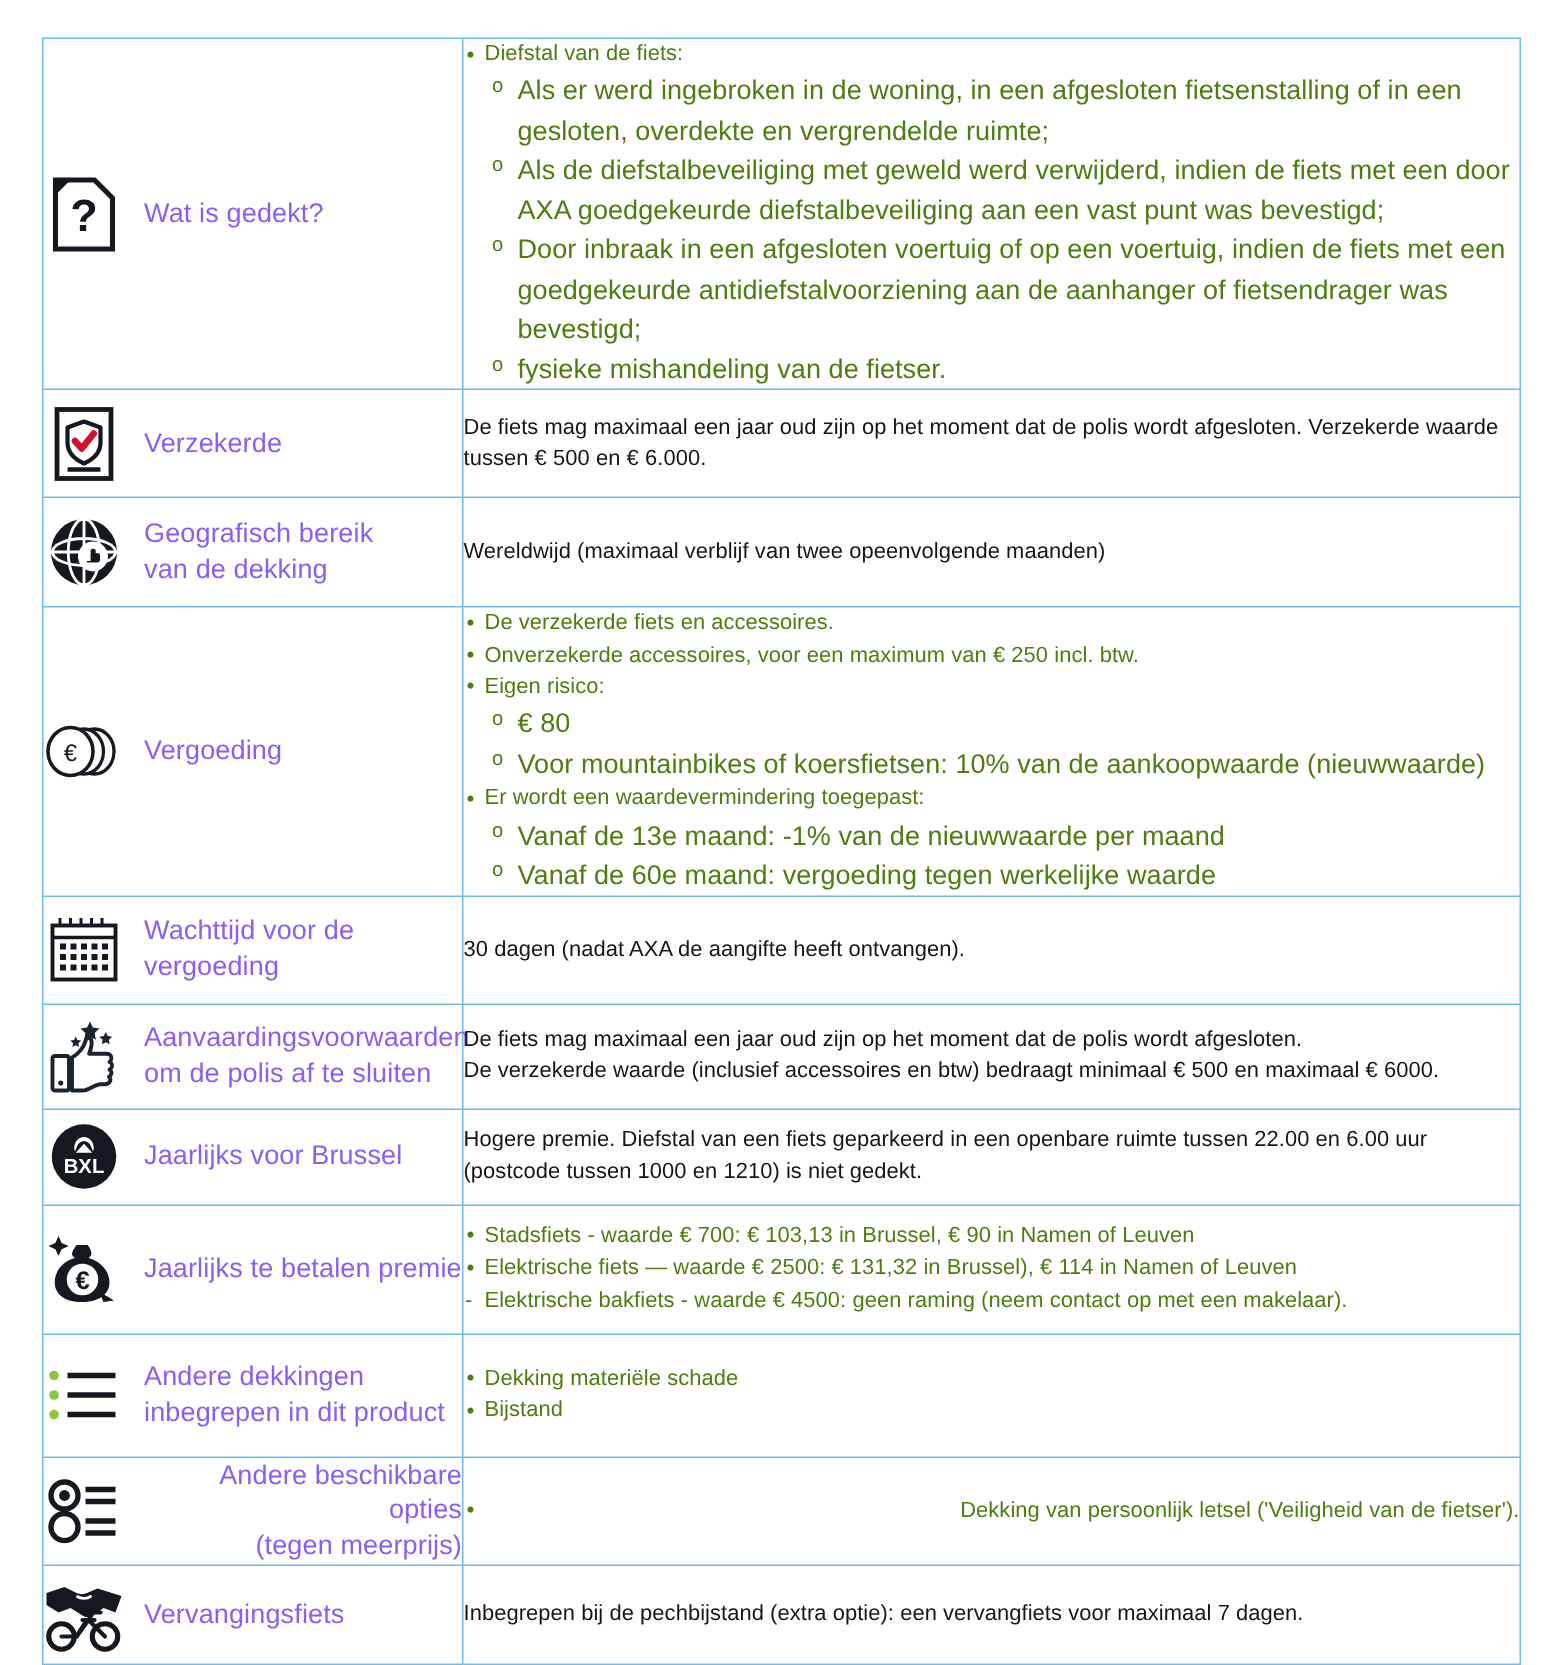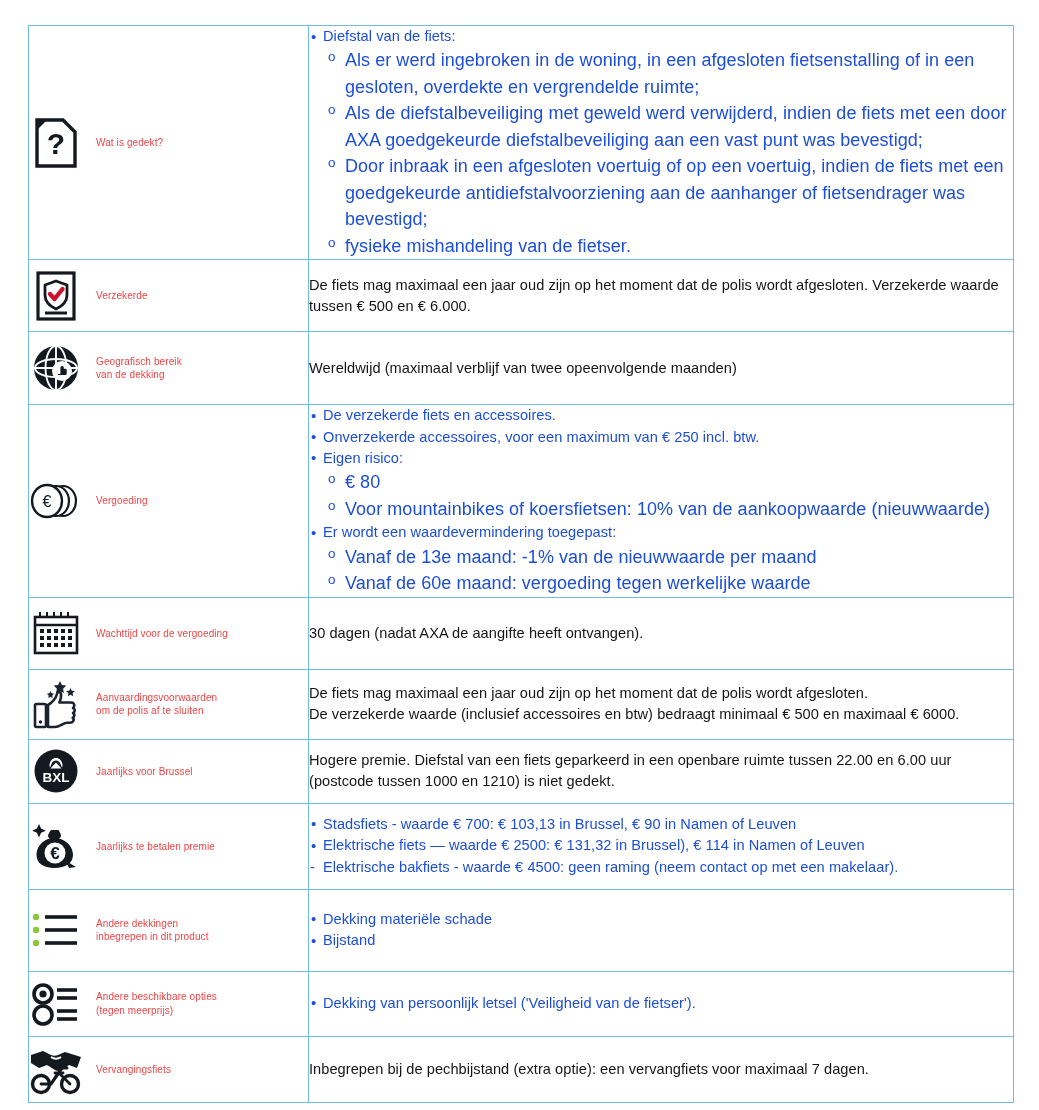--- a/index.html
+++ b/index.html
@@ -53,23 +53,23 @@
   .icon-box {
     flex: 0 0 auto;
     width: 54px;
     height: 54px;
     display: flex;
     align-items: center;
     justify-content: center;
   }
   .icon-box svg { display: block; }
   .label-text {
-    font-size: 10px;
+    font-size: 18px;
     line-height: 1.32;
-    color: #ef4444;
+    color: #8b5cf6;
     letter-spacing: 0.1px;
     white-space: pre-line;
   }
 
   
   .body-cell {
     padding: 9px 14px 9px 14px;
   }
   .body-text {
     font-size: 14.6px;
@@ -82,21 +82,21 @@
   .bullet-list {
     list-style: none;
     margin: 0;
     padding: 0;
   }
   .bullet-list > li {
     position: relative;
     padding-left: 14px;
     font-size: 14.6px;
     line-height: 1.47;
-    color: #1d4ed8;
+    color: #4d7c0f;
     letter-spacing: 0.05px;
   }
   .bullet-list > li.dash-item::before {
     content: "-";
     position: absolute;
     left: 1px;
     top: 0;
   }
   .bullet-list > li.dot-item::before {
     content: "\2022";
@@ -375,21 +375,21 @@
           </div>
         </td>
         <td class="body-cell">
           <ul class="bullet-list">
             <li class="dot-item">Dekking materiële schade</li>
             <li class="dot-item">Bijstand</li>
           </ul>
         </td>
       </tr>
 
-      <tr style="height:65px;">
+      <tr style="height:65px;text-align:right;">
         <td class="label-cell">
           <div class="label-inner">
             <span class="icon-box">
               <svg width="50" height="44" viewBox="0 0 50 44" aria-hidden="true">
                 <circle cx="12" cy="12" r="9" fill="none" stroke="#14181f" stroke-width="3.6"></circle>
                 <circle cx="12" cy="12" r="3.6" fill="#14181f"></circle>
                 <line x1="26" y1="8" x2="46" y2="8" stroke="#14181f" stroke-width="3.6"></line>
                 <line x1="26" y1="16" x2="46" y2="16" stroke="#14181f" stroke-width="3.6"></line>
                 <circle cx="12" cy="33" r="9" fill="none" stroke="#14181f" stroke-width="3.6"></circle>
                 <line x1="26" y1="29" x2="46" y2="29" stroke="#14181f" stroke-width="3.6"></line>

